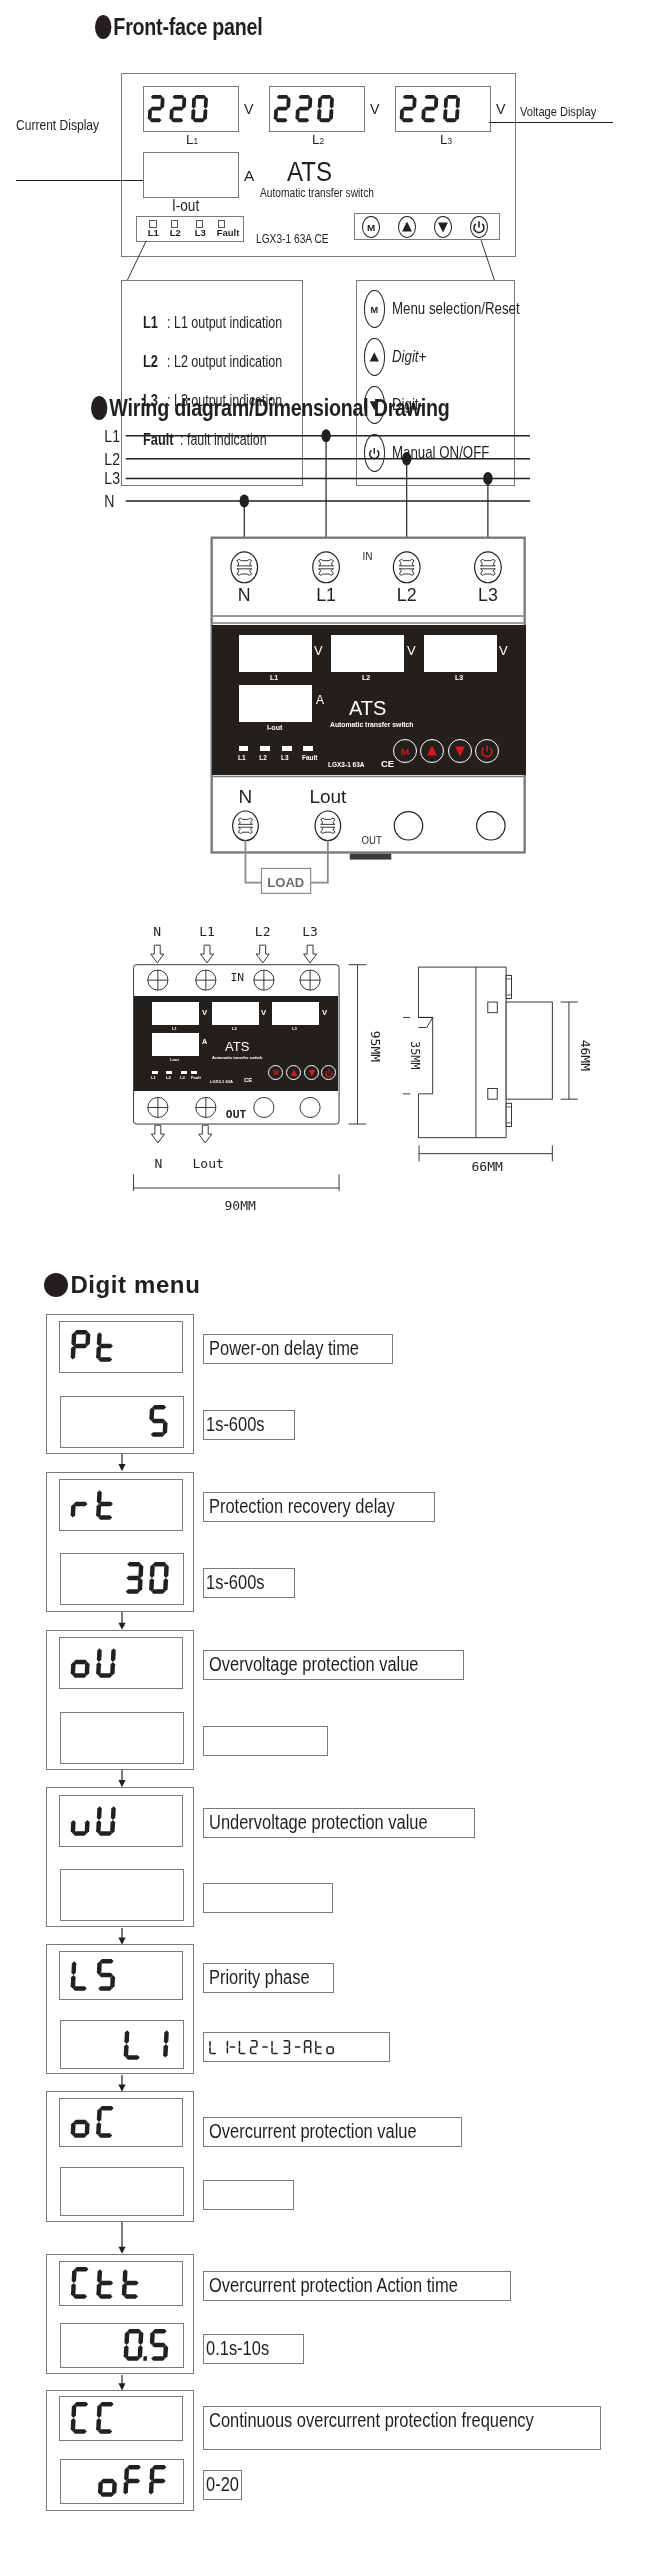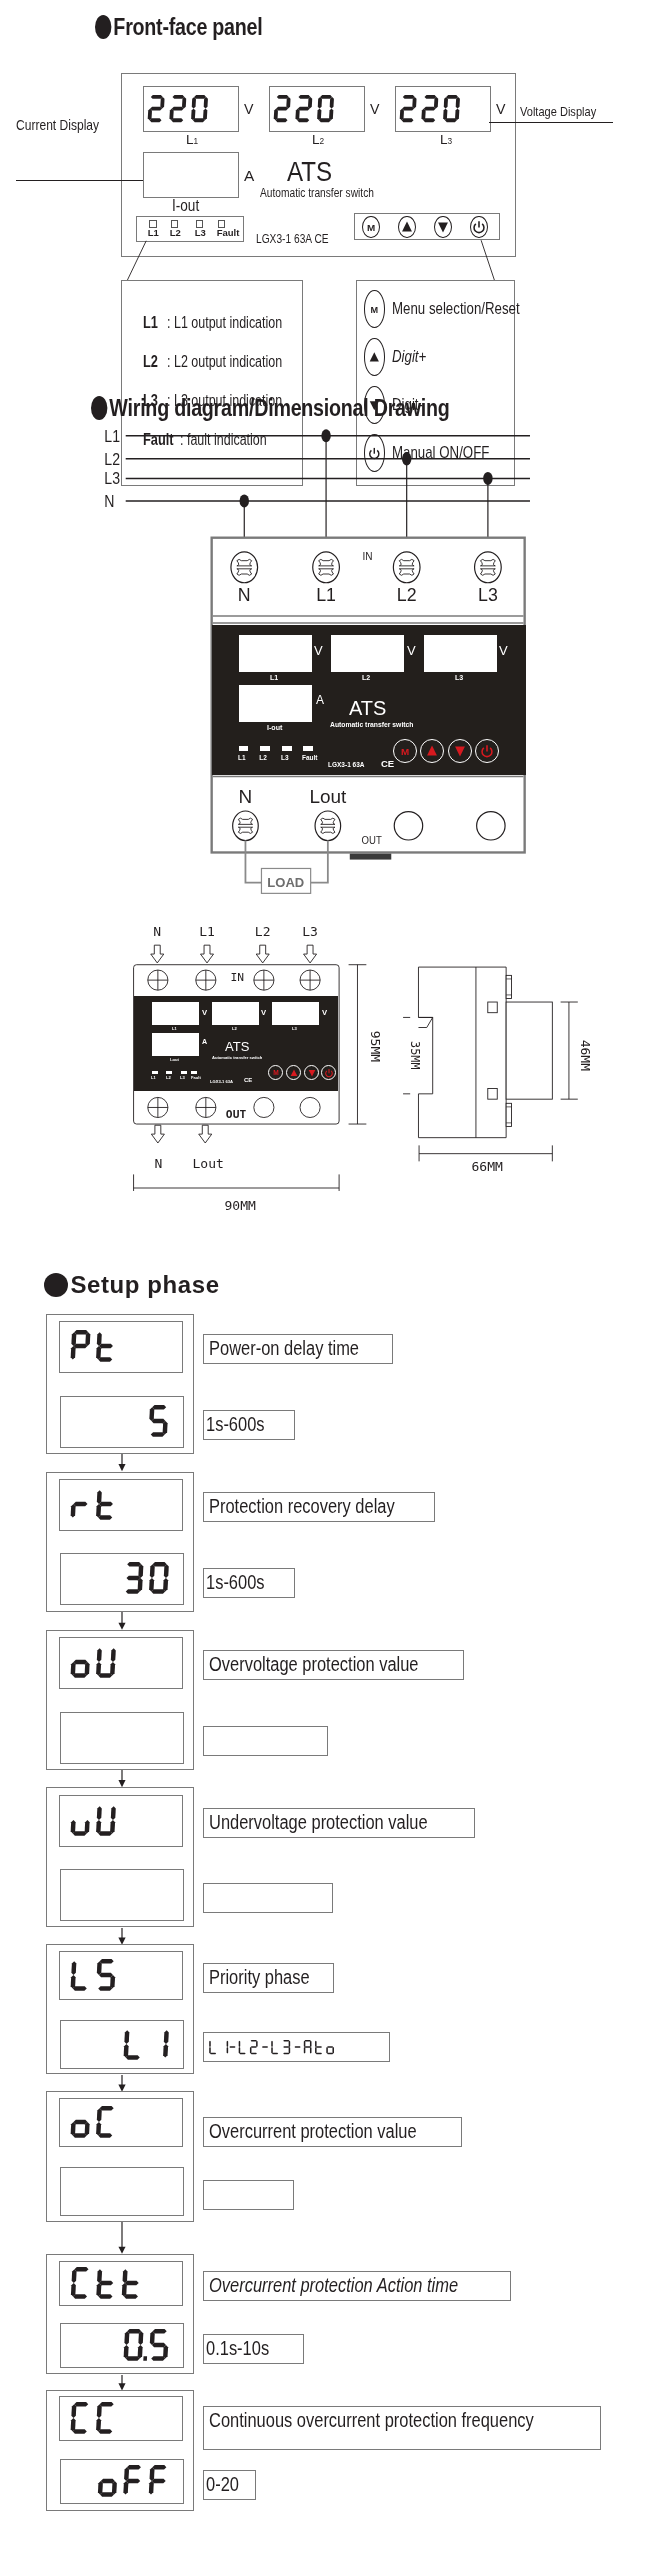--- a/index.html
+++ b/index.html
@@ -462,21 +462,21 @@
       <div style="position: absolute; left: 53px; top: 0px; width: 15.4px; height: 15.4px; border: 0.9px solid rgb(255, 255, 255); border-radius: 50%; box-sizing: border-box;">
         <svg width="12" height="12" viewBox="0 0 40 40" style="position: absolute; left: 0.9px; top: 0.9px;">
           <path d="M13,13 A11,11 0 1,0 27,13" fill="none" stroke="#d7191f" stroke-width="3.5"></path>
           <line x1="20" y1="7" x2="20" y2="21" stroke="#d7191f" stroke-width="3.5"></line>
         </svg>
       </div>
     </div>
 </div>
 
 <div class="heading" style="left:44px;top:1271px;font-size:24px;letter-spacing:0.6px;">
-  <span class="bullet" style="width:24px;height:24px;"></span><span>Setup phase</span>
+  <span class="bullet" style="width:24px;height:24px;"></span><span>Digit menu</span>
 </div>
 
 <div id="setup-menu">
     <div class="gbox" style="left: 46px; top: 1314px; width: 148px; height: 140px;"></div>
     <div class="gbox" style="left: 59px; top: 1321px; width: 124px; height: 52px;">
       <div style="position: absolute; left: 12px; top: 8px; width: 107px; height: 33px;">
         <svg width="50" height="33" style="position: absolute; top: 0px; left: 0px;" viewBox="0 0 84.5156 56">
           <g transform="translate(0,0) skewX(-3)">
             <polygon points="7.5600000000000005,0 23.759999999999998,0 27.54,3.7800000000000002 23.759999999999998,7.5600000000000005 7.5600000000000005,7.5600000000000005 3.7800000000000002,3.7800000000000002" fill="#231f20"></polygon>
             <polygon points="27.54,3.7800000000000002 31.32,7.5600000000000005 31.32,23.22 27.54,27 23.759999999999998,23.22 23.759999999999998,7.5600000000000005" fill="#231f20"></polygon>
@@ -782,21 +782,21 @@
           <g transform="translate(43.199999999999996,0) skewX(-3)">
             <polygon points="7.5600000000000005,0 23.759999999999998,0 27.54,3.7800000000000002 23.759999999999998,7.5600000000000005 7.5600000000000005,7.5600000000000005 3.7800000000000002,3.7800000000000002" fill="#231f20"></polygon>
             <polygon points="3.7800000000000002,3.7800000000000002 7.5600000000000005,7.5600000000000005 7.5600000000000005,23.22 3.7800000000000002,27 0,23.22 0,7.5600000000000005" fill="#231f20"></polygon>
             <polygon points="7.5600000000000005,23.22 23.759999999999998,23.22 27.54,27 23.759999999999998,30.78 7.5600000000000005,30.78 3.7800000000000002,27" fill="#231f20"></polygon>
             <polygon points="27.54,27 31.32,30.78 31.32,46.44 27.54,50.22 23.759999999999998,46.44 23.759999999999998,30.78" fill="#231f20"></polygon>
             <polygon points="7.5600000000000005,46.44 23.759999999999998,46.44 27.54,50.22 23.759999999999998,54 7.5600000000000005,54 3.7800000000000002,50.22" fill="#231f20"></polygon>
           </g>
         </svg>
       </div>
     </div>
-    <div class="menu-label" style="top: 2271px; left: 203px; height: 30px; font-style: italic;"><span>Overcurrent protection Action time</span></div>
+    <div class="menu-label" style="top: 2271px; left: 203px; height: 30px;"><span>Overcurrent protection Action time</span></div>
     <div class="menu-label" style="top: 2334px; left: 203px; height: 30px; width: 101px; padding: 0px 2.4px;"><span>0.1s-10s</span></div>
     <svg width="12" height="16.6" style="left: 116px; top: 2375px;" viewBox="0 0 20 28">
       <line x1="10" y1="0" x2="10" y2="18" stroke="#231f20" stroke-width="2"></line>
       <polygon points="4,14 16,14 10,26" fill="#231f20"></polygon>
     </svg>
     <div class="gbox" style="left: 46px; top: 2390px; width: 148px; height: 121px;"></div>
     <div class="gbox" style="left: 59px; top: 2396px; width: 124px; height: 45px;">
       <div style="position: absolute; left: 12px; top: 4.7px; width: 107px; height: 33px;">
         <svg width="50" height="33" style="position: absolute; top: 0px; left: 0px;" viewBox="0 0 84.5156 56">
           <g transform="translate(0,0) skewX(-3)">
@@ -832,15 +832,15 @@
           <g transform="translate(86.39999999999999,0) skewX(-3)">
             <polygon points="7.5600000000000005,0 23.759999999999998,0 27.54,3.7800000000000002 23.759999999999998,7.5600000000000005 7.5600000000000005,7.5600000000000005 3.7800000000000002,3.7800000000000002" fill="#231f20"></polygon>
             <polygon points="3.7800000000000002,27 7.5600000000000005,30.78 7.5600000000000005,46.44 3.7800000000000002,50.22 0,46.44 0,30.78" fill="#231f20"></polygon>
             <polygon points="3.7800000000000002,3.7800000000000002 7.5600000000000005,7.5600000000000005 7.5600000000000005,23.22 3.7800000000000002,27 0,23.22 0,7.5600000000000005" fill="#231f20"></polygon>
             <polygon points="7.5600000000000005,23.22 23.759999999999998,23.22 27.54,27 23.759999999999998,30.78 7.5600000000000005,30.78 3.7800000000000002,27" fill="#231f20"></polygon>
           </g>
         </svg>
       </div>
     </div>
     <div class="menu-label" style="top: 2406px; left: 203px; height: 44px;"><span>Continuous overcurrent protection frequency</span></div>
-    <div class="menu-label" style="top: 2470px; left: 203px; height: 30px; width: 53px; padding: 0px 2.4px;"><span>0-20</span></div>
+    <div class="menu-label" style="top: 2470px; left: 203px; height: 30px; width: 39px; padding: 0px 2.4px;"><span>0-20</span></div>
   </div>
 
 
 </body></html>

